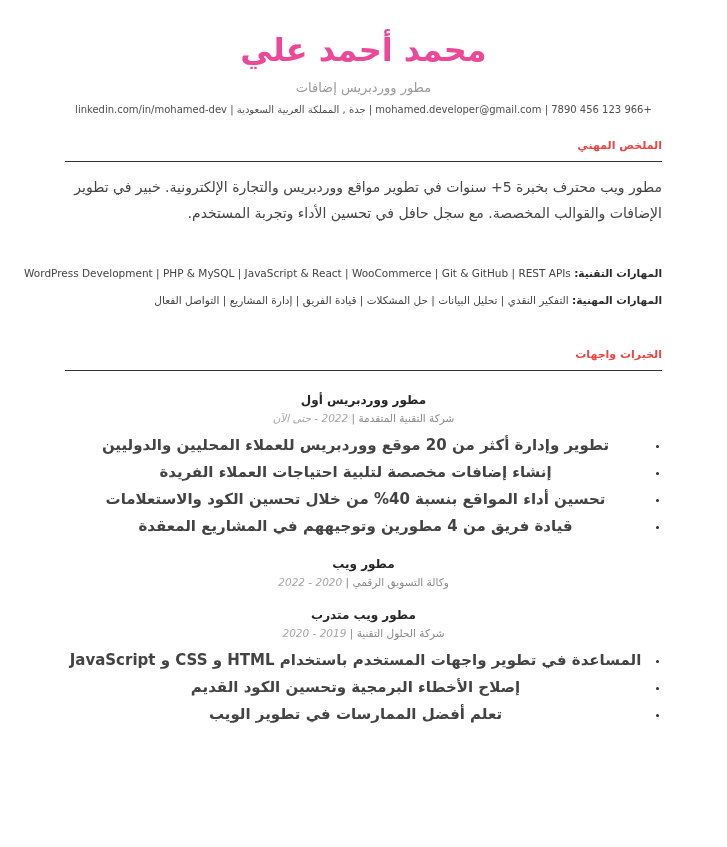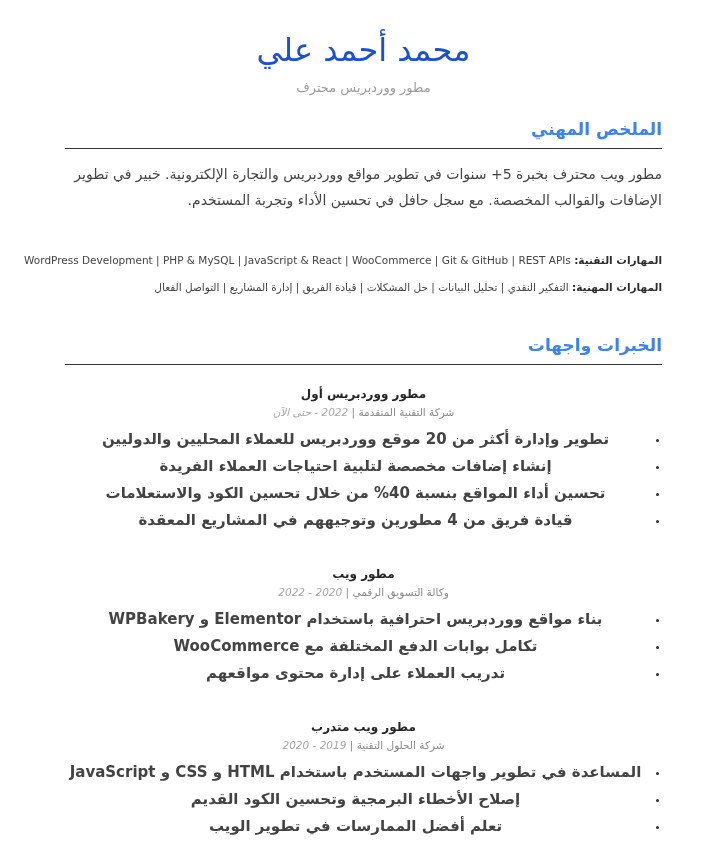--- a/index.html
+++ b/index.html
@@ -7,61 +7,62 @@
   body { font-family: "DejaVu Sans", sans-serif; }
   .page {
     width: 727px; height: 847px; margin: 0 auto; background: #ffffff;
     direction: rtl; text-align: right;
     padding: 22px 65px 0 65px; overflow: hidden;
   }
   
   .resume-header { text-align: center; }
   .candidate-name {
     margin: 8px 0 0 0; font-size: 32px; line-height: 1.25;
-    font-weight: normal; color: #1d4ed8; letter-spacing: 0;
+    font-weight: bold; color: #ec4899; letter-spacing: 0;
   }
   .subtitle { margin-top: 10px; font-size: 13px; color: #9b9b9b; }
   .contact { margin-top: 9px; font-size: 10px; color: #4d4d4d; }
   
   section h2 {
     margin: 0; padding-bottom: 9px; border-bottom: 1.5px solid #333333;
-    font-size: 17px; font-weight: bold; color: #3b82f6;
+    font-size: 11px; font-weight: bold; color: #ef4444;
   }
   .sec-summary { margin-top: 24px; }
   .sec-skills  { margin-top: 40px; }
   .sec-exp     { margin-top: 42px; }
   .summary-text {
     margin: 13px 0 0 0; font-size: 14px; line-height: 1.85; color: #434343;
   }
   .skill-row {
     margin: 15px 0 0 0; font-size: 10.5px; color: #434343; white-space: nowrap;
   }
   .skill-row .skill-label { font-weight: bold; color: #2b2b2b; }
   
   .job { margin-top: 22px; text-align: center; }
-  .job + .job { margin-top: 36px; }
+  .job + .job { margin-top: 20px; }
   .job h3, .edu h3 { margin: 0; font-size: 12px; font-weight: bold; color: #262626; }
   .meta { margin: 5px 0 0 0; font-size: 10.5px; color: #8a8a8a; }
   .meta .dates { font-style: italic; color: #a6a6a6; }
   .job ul {
     margin: 11px 0 0 0; padding: 0 16px 0 0; list-style: disc;
   }
   .job li {
     font-size: 15px; color: #434343; line-height: 1.4; margin-bottom: 6px; font-weight: bold;
   }
   .job li::marker { color: #2f2f2f; font-size: 10px; }
 </style>
 </head>
 <body>
 
 <div class="page">
 
   <header class="resume-header">
     <h1 class="candidate-name">محمد أحمد علي</h1>
-    <div class="subtitle">مطور ووردبريس محترف</div>
+    <div class="subtitle">مطور ووردبريس إضافات</div>
+    <div class="contact">+966 123 456 7890 | mohamed.developer@gmail.com | جدة , المملكة العربية السعودية | linkedin.com/in/mohamed-dev</div>
   </header>
 
   <section class="sec-summary">
     <h2>الملخص المهني</h2>
     <p class="summary-text">مطور ويب محترف بخبرة 5+ سنوات في تطوير مواقع ووردبريس والتجارة الإلكترونية. خبير في تطوير الإضافات والقوالب المخصصة. مع سجل حافل في تحسين الأداء وتجربة المستخدم.</p>
   </section>
 
   <section class="sec-skills">
     <p class="skill-row"><span class="skill-label">المهارات التقنية:</span> <span>WordPress Development | PHP &amp; MySQL | JavaScript &amp; React | WooCommerce | Git &amp; GitHub | REST APIs</span></p>
     <p class="skill-row"><span class="skill-label">المهارات المهنية:</span> <span>التفكير النقدي | تحليل البيانات | حل المشكلات | قيادة الفريق | إدارة المشاريع | التواصل الفعال</span></p>
@@ -77,25 +78,20 @@
         <li>تطوير وإدارة أكثر من 20 موقع ووردبريس للعملاء المحليين والدوليين</li>
         <li>إنشاء إضافات مخصصة لتلبية احتياجات العملاء الفريدة</li>
         <li>تحسين أداء المواقع بنسبة 40% من خلال تحسين الكود والاستعلامات</li>
         <li>قيادة فريق من 4 مطورين وتوجيههم في المشاريع المعقدة</li>
       </ul>
     </div>
 
     <div class="job">
       <h3>مطور ويب</h3>
       <p class="meta"><span>وكالة التسويق الرقمي</span> <span>|</span> <span class="dates">2020 - 2022</span></p>
-      <ul>
-        <li>بناء مواقع ووردبريس احترافية باستخدام Elementor و WPBakery</li>
-        <li>تكامل بوابات الدفع المختلفة مع WooCommerce</li>
-        <li>تدريب العملاء على إدارة محتوى مواقعهم</li>
-      </ul>
     </div>
 
     <div class="job">
       <h3>مطور ويب متدرب</h3>
       <p class="meta"><span>شركة الحلول التقنية</span> <span>|</span> <span class="dates">2019 - 2020</span></p>
       <ul>
         <li>المساعدة في تطوير واجهات المستخدم باستخدام HTML و CSS و JavaScript</li>
         <li>إصلاح الأخطاء البرمجية وتحسين الكود القديم</li>
         <li>تعلم أفضل الممارسات في تطوير الويب</li>
       </ul>

